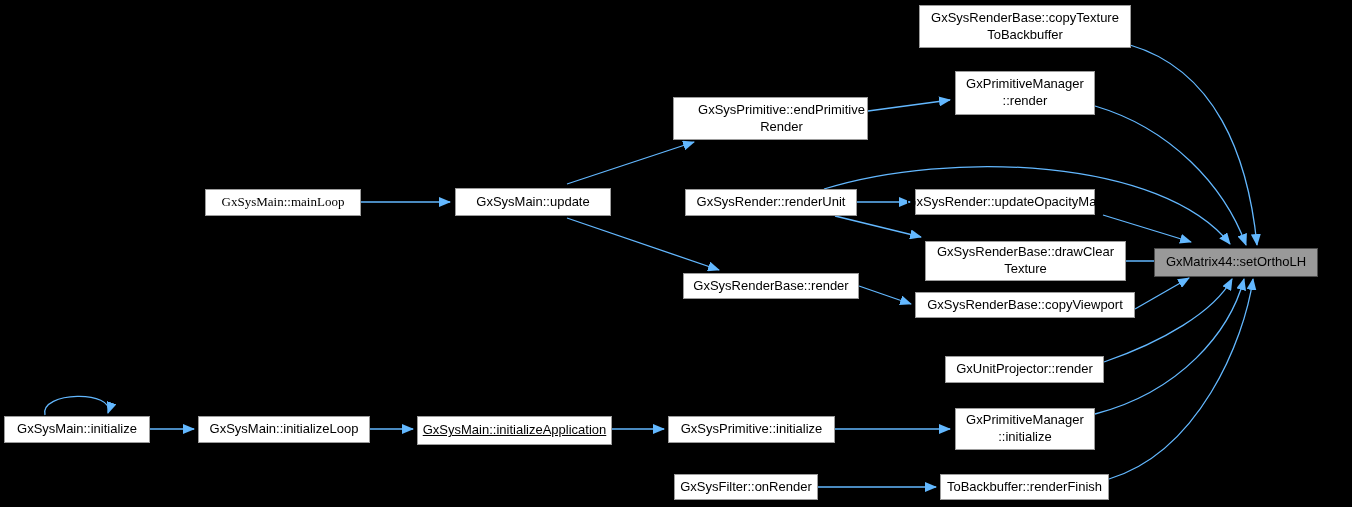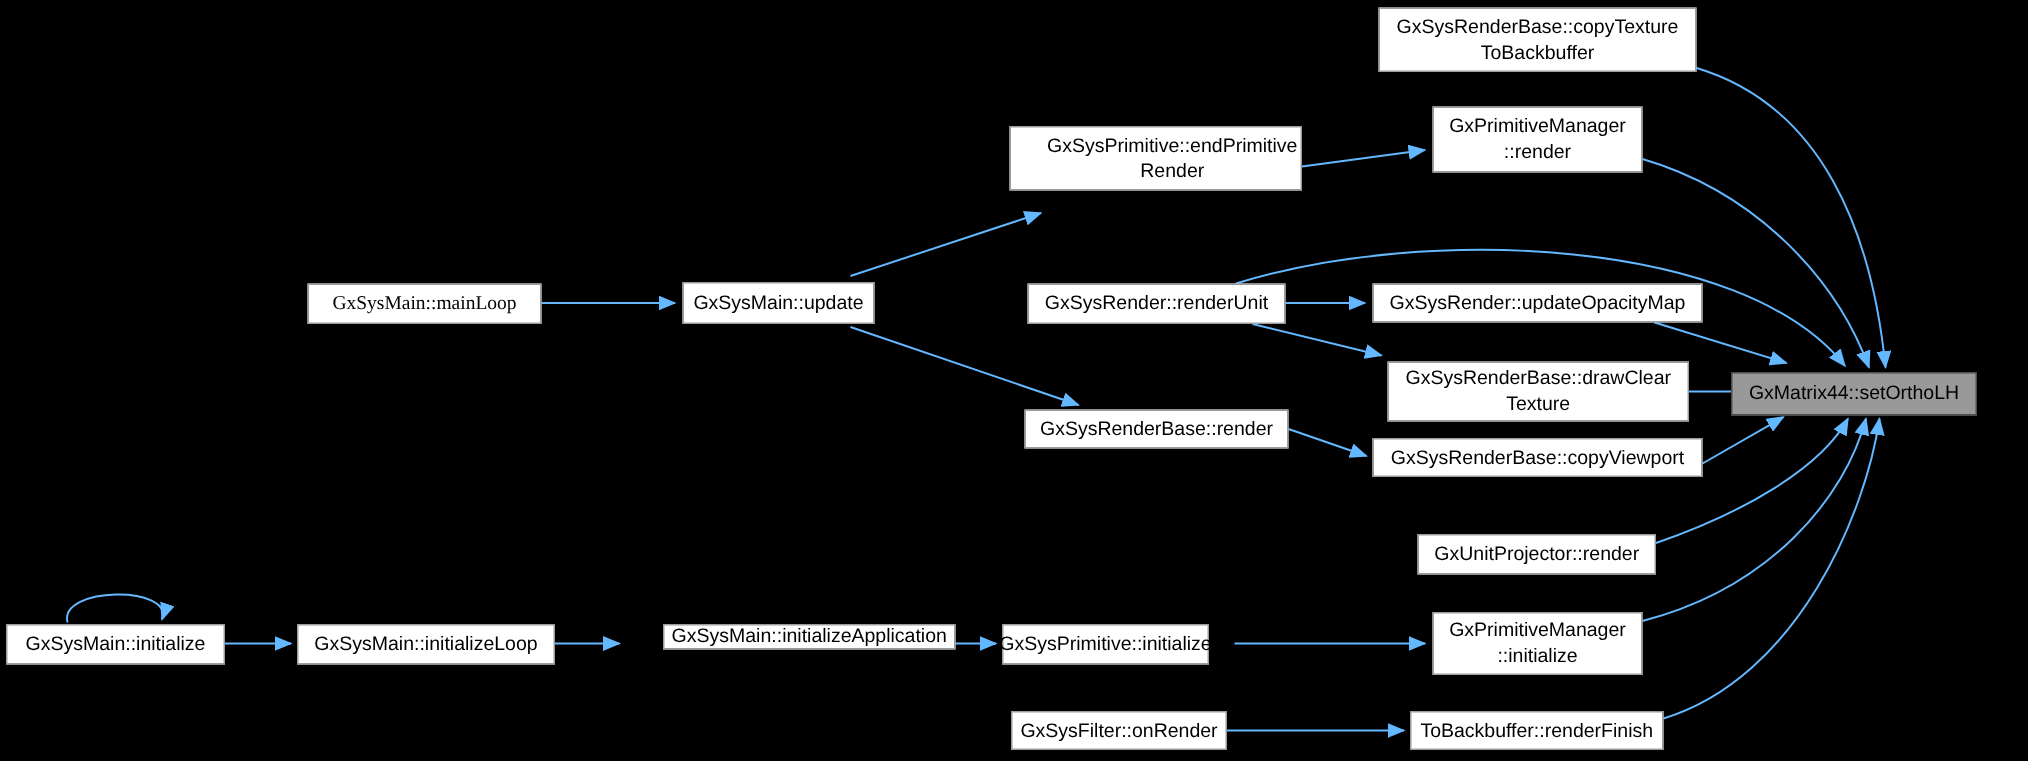--- a/index.html
+++ b/index.html
@@ -79,33 +79,33 @@
       <path class="edge" d="M612,429 L664,429" marker-end="url(#arrowhead)"></path>
       <path class="edge" d="M823,429 L950,429" marker-end="url(#arrowhead)"></path>
       <path class="edge" d="M1095,414 C1180,392 1230,332 1244,279" marker-end="url(#arrowhead)"></path>
       <path class="edge" d="M818,487 L936,487" marker-end="url(#arrowhead)"></path>
       <path class="edge" d="M1109,479 C1198,452 1244,342 1253,279" marker-end="url(#arrowhead)"></path>
     </svg>
     <div class="node" style="left: 919px; top: 5px; width: 212px; height: 43px; text-align: center;">GxSysRenderBase::copyTexture
 ToBackbuffer</div>
     <div class="node" style="left: 955px; top: 71px; width: 140px; height: 44px;">GxPrimitiveManager
 ::render</div>
-    <div class="node" style="left: 673px; top: 84px; width: 195px; height: 43px; padding-left: 22px;">GxSysPrimitive::endPrimitive
+    <div class="node" style="left: 673px; top: 97px; width: 195px; height: 43px; padding-left: 22px;">GxSysPrimitive::endPrimitive
 Render</div>
     <div class="node" style="left: 205px; top: 189px; width: 156px; height: 27px; font-family: Liberation Serif, serif;">GxSysMain::mainLoop</div>
-    <div class="node" style="left: 455px; top: 188px; width: 128px; height: 28px;">GxSysMain::update</div>
+    <div class="node" style="left: 455px; top: 188px; width: 156px; height: 28px;">GxSysMain::update</div>
     <div class="node" style="left: 685px; top: 189px; width: 172px; height: 27px;">GxSysRender::renderUnit</div>
-    <div class="node" style="left: 915px; top: 189px; width: 220px; height: 26px;">GxSysRender::updateOpacityMap</div>
+    <div class="node" style="left: 915px; top: 189px; width: 180px; height: 26px;">GxSysRender::updateOpacityMap</div>
     <div class="node" style="left: 925px; top: 241px; width: 201px; height: 40px;">GxSysRenderBase::drawClear
 Texture</div>
     <div class="node hl" style="left: 1154px; top: 248px; width: 164px; height: 29px;">GxMatrix44::setOrthoLH</div>
     <div class="node" style="left: 683px; top: 273px; width: 176px; height: 26px;">GxSysRenderBase::render</div>
     <div class="node" style="left: 915px; top: 292px; width: 220px; height: 26px;">GxSysRenderBase::copyViewport</div>
     <div class="node" style="left: 945px; top: 356px; width: 159px; height: 27px;">GxUnitProjector::render</div>
     <div class="node" style="left: 4px; top: 416px; width: 146px; height: 27px;">GxSysMain::initialize</div>
     <div class="node" style="left: 198px; top: 416px; width: 172px; height: 27px;">GxSysMain::initializeLoop</div>
-    <div class="node" style="left: 442px; top: 416px; width: 195px; height: 17px;">GxSysMain::initializeApplication</div>
-    <div class="node" style="left: 668px; top: 416px; width: 138px; height: 27px;">GxSysPrimitive::initialize</div>
+    <div class="node" style="left: 417px; top: 416px; width: 195px; height: 29px; text-decoration: underline;">GxSysMain::initializeApplication</div>
+    <div class="node" style="left: 668px; top: 416px; width: 167px; height: 27px;">GxSysPrimitive::initialize</div>
     <div class="node" style="left: 955px; top: 408px; width: 140px; height: 42px;">GxPrimitiveManager
 ::initialize</div>
     <div class="node" style="left: 674px; top: 474px; width: 144px; height: 26px;">GxSysFilter::onRender</div>
     <div class="node" style="left: 940px; top: 474px; width: 169px; height: 26px;">ToBackbuffer::renderFinish</div>
   </div>
 
 </body></html>

